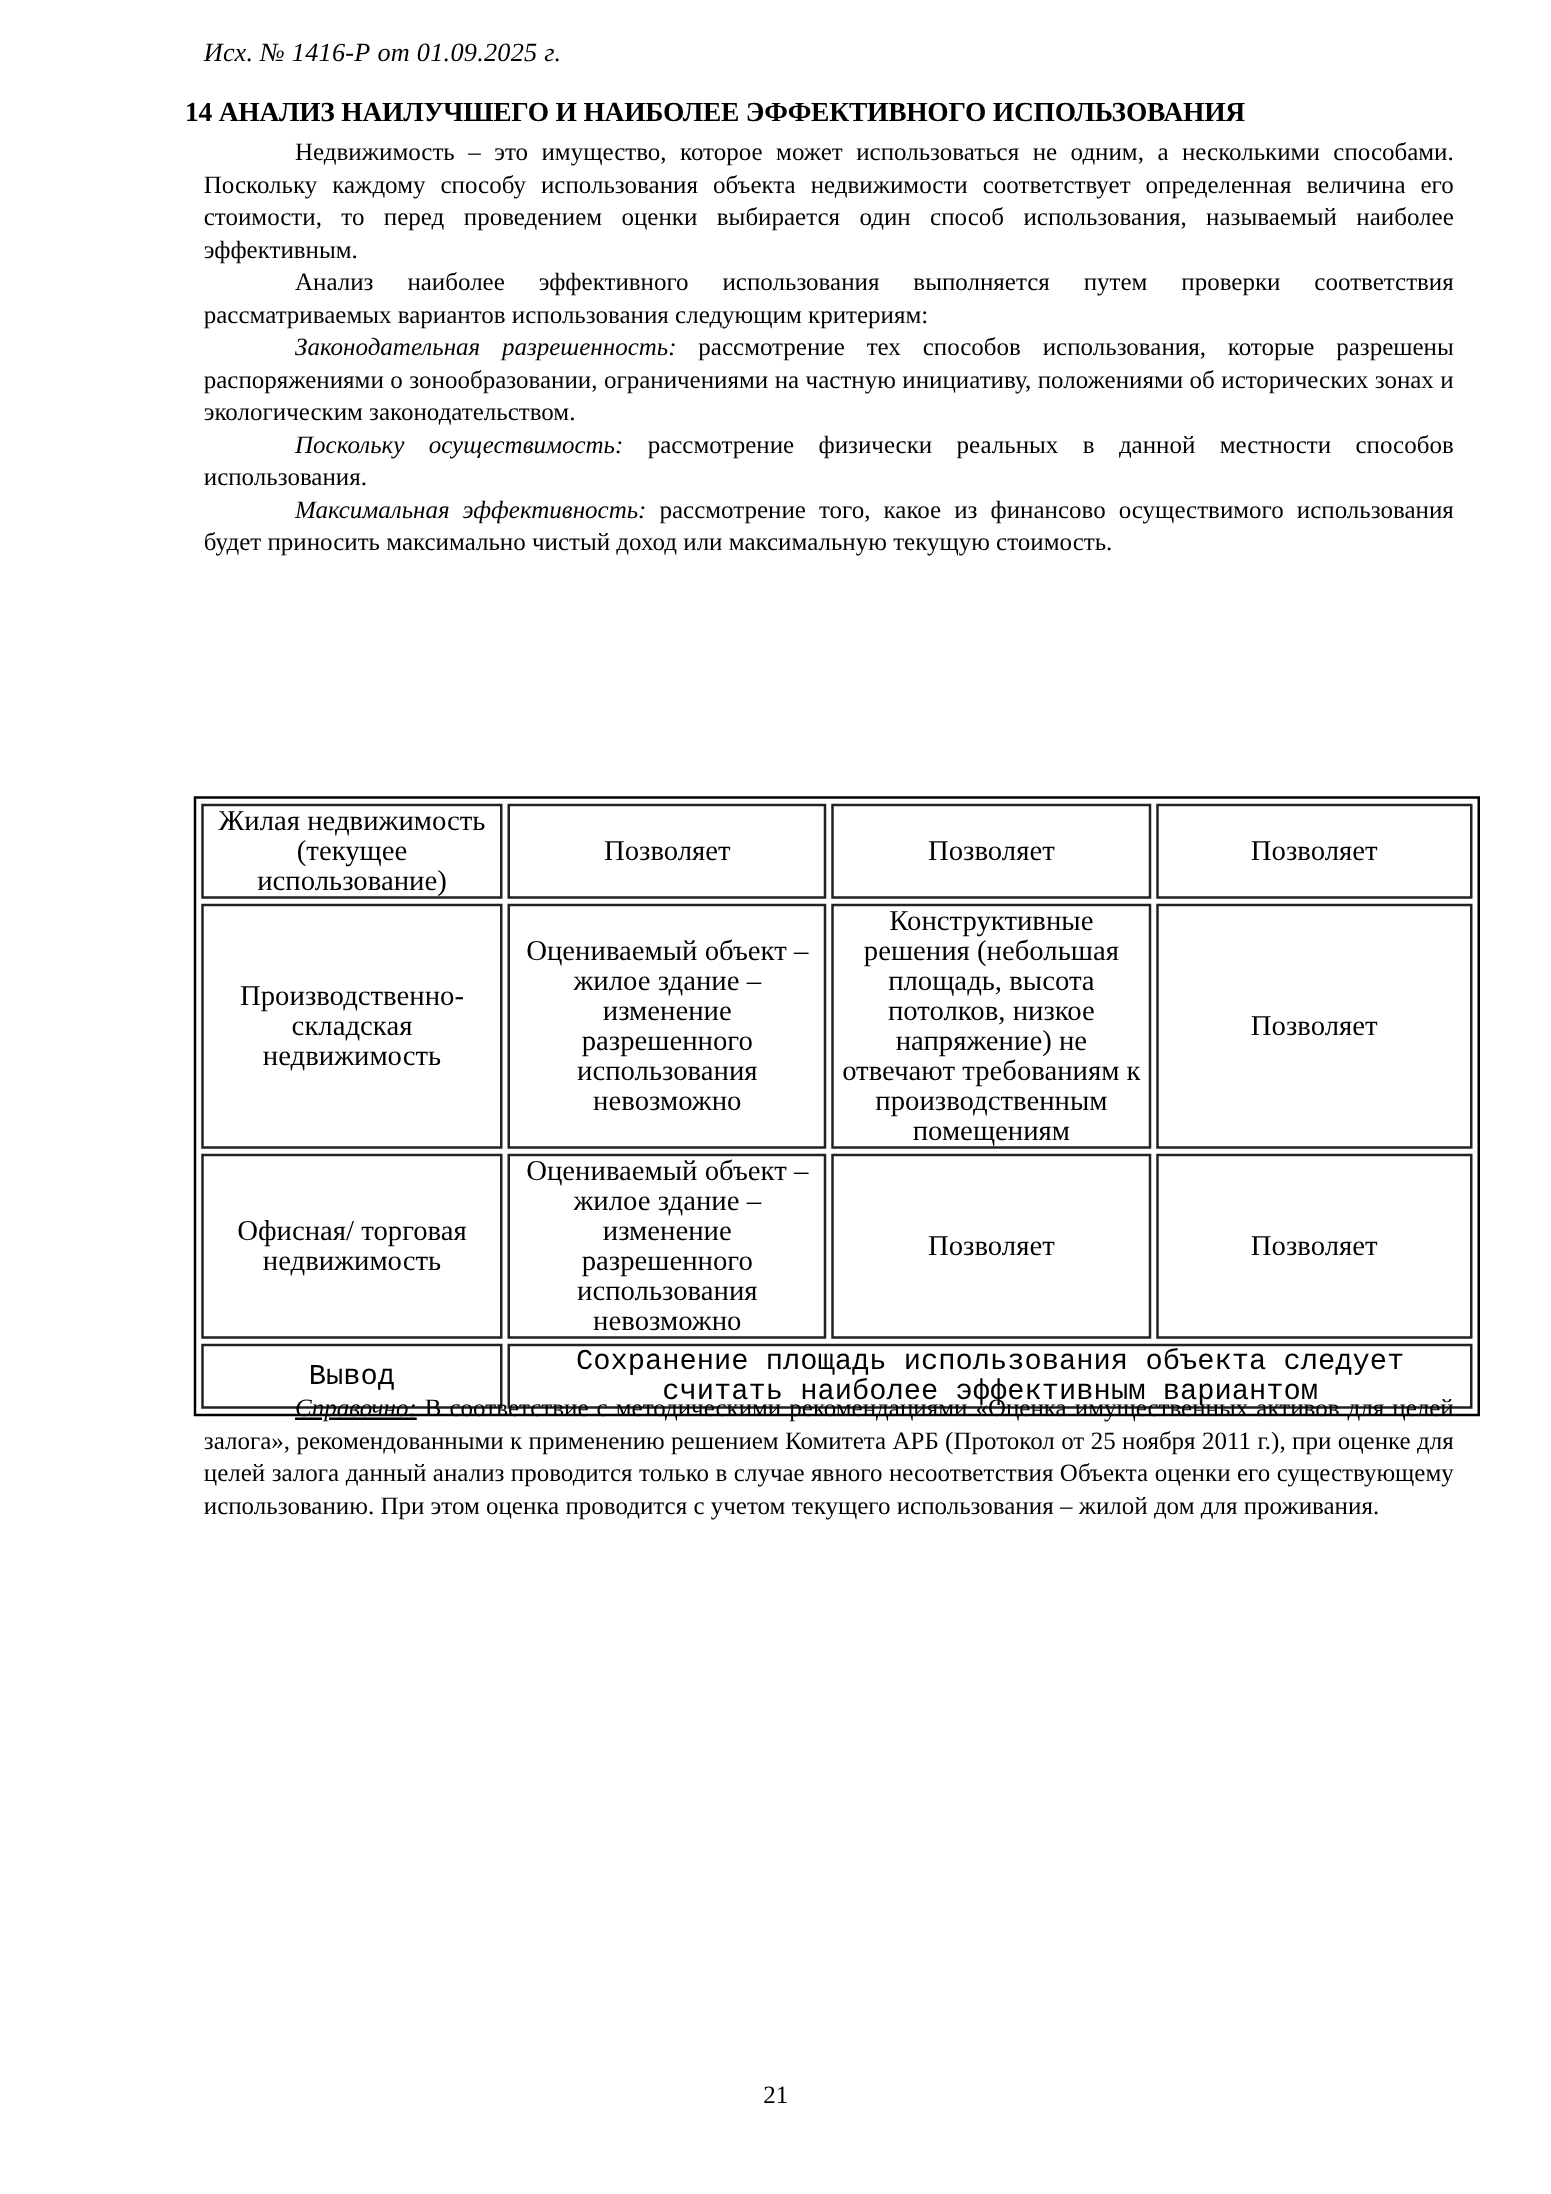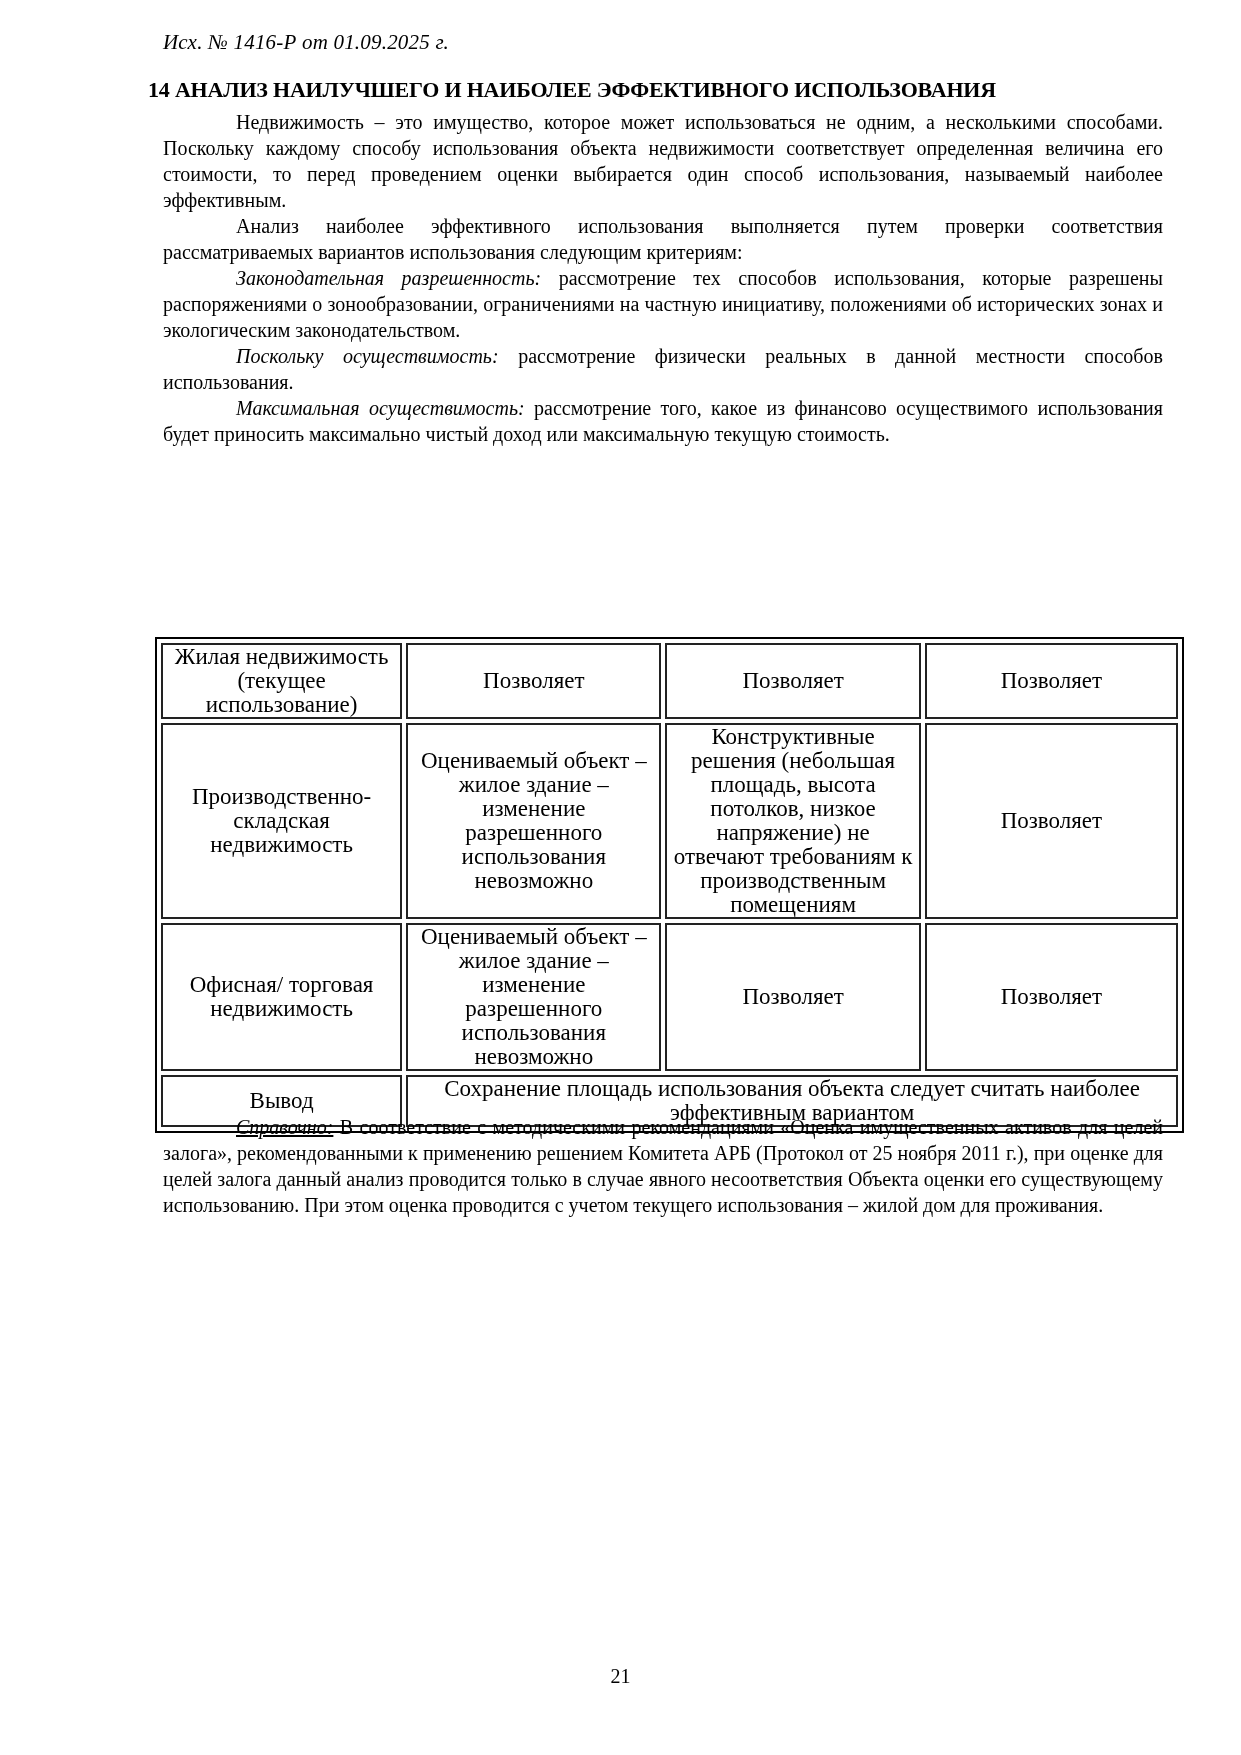--- a/index.html
+++ b/index.html
@@ -98,21 +98,21 @@
       vertical-align: middle;
       padding: 0 6px;
     }
     table.classif col.c1 { width: 24%; }
     table.classif col.c2 { width: 25.4%; }
     table.classif col.c3 { width: 25.4%; }
     table.classif col.c4 { width: 25.2%; }
     tr.r1 td { height: 70px; }
     tr.r2 td { height: 190px; }
     tr.r3 td { height: 118px; }
-    tr.r4 td { height: 48px; }
+    tr.r4 td { height: 48px; font-family: Liberation Mono, monospace; }
     .note-text {
       top: 1114px;
     }
     .page-number {
       position: absolute;
       left: 0;
       width: 1241px;
       top: 1665px;
       text-align: center;
       font-family: "Liberation Serif", serif;
@@ -126,21 +126,21 @@
 
   <div class="ref-header">Исх. № 1416-Р от 01.09.2025 г.</div>
 
   <div class="section-title">14 АНАЛИЗ НАИЛУЧШЕГО И НАИБОЛЕЕ ЭФФЕКТИВНОГО ИСПОЛЬЗОВАНИЯ</div>
 
   <div class="body-text main-text">
     <p><span>Недвижимость – это имущество, которое может использоваться не одним, а несколькими способами. Поскольку каждому способу использования объекта недвижимости соответствует определенная величина его стоимости, то перед проведением оценки выбирается один способ использования, называемый наиболее эффективным.</span></p>
     <p><span>Анализ наиболее эффективного использования выполняется путем проверки соответствия рассматриваемых вариантов использования следующим критериям:</span></p>
     <p><span class="lead">Законодательная разрешенность:</span><span> рассмотрение тех способов использования, которые разрешены распоряжениями о зонообразовании, ограничениями на частную инициативу, положениями об исторических зонах и экологическим законодательством.</span></p>
     <p><span class="lead">Поскольку осуществимость:</span><span> рассмотрение физически реальных в данной местности способов использования.</span></p>
-    <p><span class="lead">Максимальная осуществимость:</span><span> рассмотрение того, какое из финансово осуществимого использования будет приносить максимально чистый доход или максимальную текущую стоимость.</span></p>
+    <p><span class="lead">Максимальная эффективность:</span><span> рассмотрение того, какое из финансово осуществимого использования будет приносить максимально чистый доход или максимальную текущую стоимость.</span></p>
   </div>
 
 
   <div class="table-wrap">
     <table class="classif">
       <colgroup>
         <col class="c1">
           <col class="c2">
           <col class="c3">
           <col class="c4">

